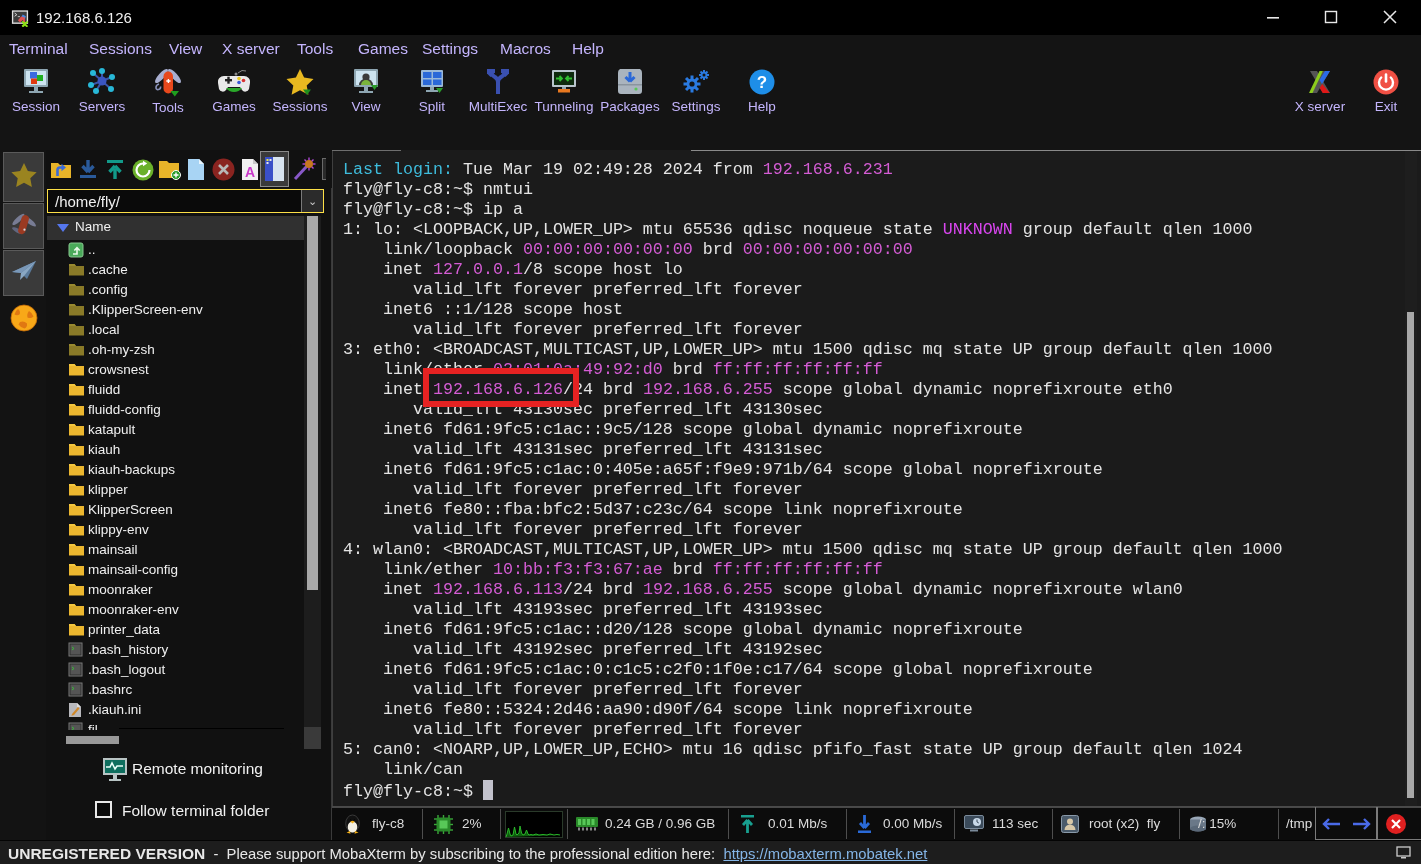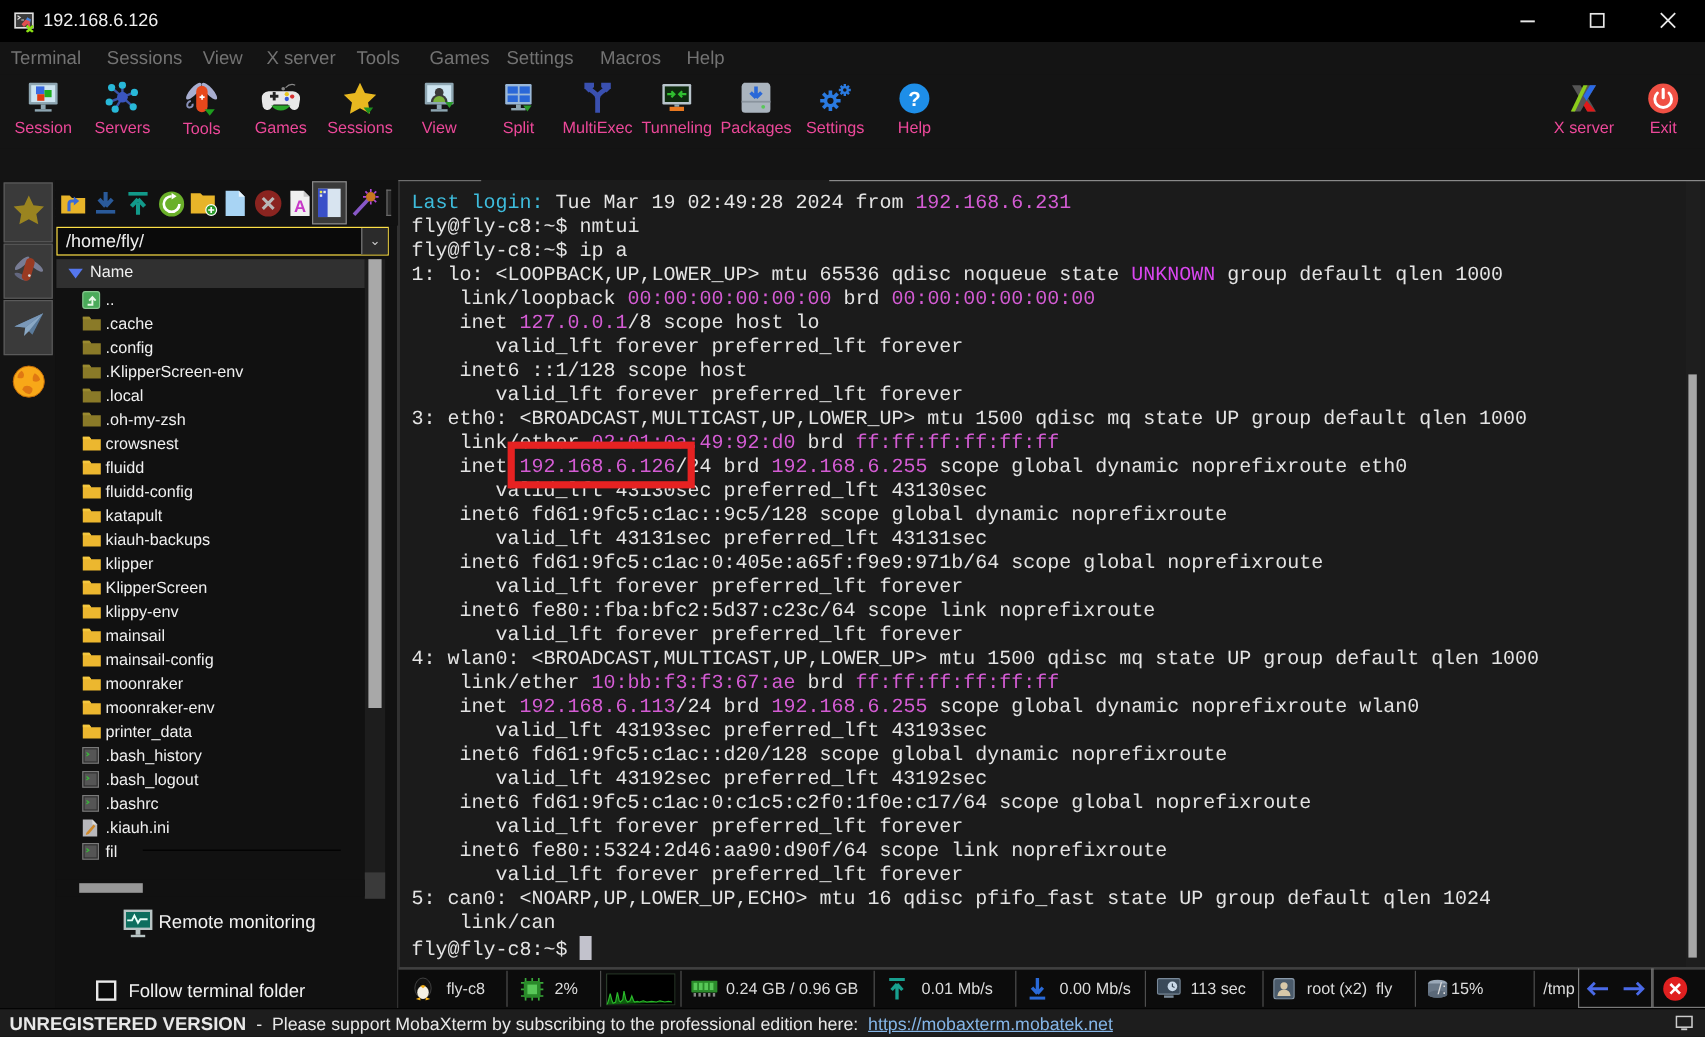--- a/index.html
+++ b/index.html
@@ -7,27 +7,27 @@
 body { font-family:"Liberation Sans", sans-serif; color:#e8e8e8; position:relative; }
 
 
 #titlebar { position:absolute; left:0; top:0; width:1421px; height:35px; background:#000000; }
 #titlebar .title { position:absolute; left:36px; top:9px; font-size:15px; color:#f0f0f0; }
 #appicon { position:absolute; left:11px; top:9px; width:18px; height:18px; }
 .winbtn { position:absolute; top:0; width:46px; height:35px; }
 
 
 #menubar { position:absolute; left:0; top:35px; width:1421px; height:27px; background:#141414; }
-#menubar span { position:absolute; top:5px; font-size:15.5px; color:#737373; }
+#menubar span { position:absolute; top:5px; font-size:15.5px; color:#c4b5fd; }
 
 
 #toolbar { position:absolute; left:0; top:62px; width:1421px; height:62px; background:#141414; }
 .tbitem { position:absolute; top:4px; width:66px; height:56px; text-align:center; }
 .tbitem svg { display:block; margin:2px auto 0; }
-.tbitem .lbl { display:block; font-size:13.5px; color:#ec4899; margin-top:3px; }
+.tbitem .lbl { display:block; font-size:13.5px; color:#c4b5fd; margin-top:3px; }
 
 
 #qcrow { position:absolute; left:0; top:124px; width:1421px; height:26px; background:#141414;margin-top:31px; }
 #quickconnect { position:absolute; left:2px; top:3px; width:328px; height:23px; background:#191919; border:1px solid #8a8a8a; color:#a2a2a2; font-size:16px; padding-left:14px; line-height:21px; }
 #tabbar { position:absolute; left:332px; top:0; width:1089px; height:26px; background:#141414; }
 
 
 #sidestrip { position:absolute; left:0; top:150px; width:46px; height:690px; background:#131313; }
 .sidecell { position:absolute; left:3px; width:41px; height:47px; background:#3a3a3a; border:1px solid #5a5a5a; }
 .sidecell svg { display:block; margin:8px auto; }
@@ -46,21 +46,21 @@
 .frow .fic { position:absolute; left:21px; top:2px; }
 .frow .fnm { position:absolute; left:41px; top:2px; font-size:13.5px; color:#f0f0f0; white-space:nowrap; }
 #vscroll { position:absolute; left:258px; top:66px; width:17px; height:520px; background:#1d1d1d; }
 #vscroll .thumb { position:absolute; left:3px; top:0px; width:11px; height:374px; background:#a8a8a8; }
 #vscorner { position:absolute; left:258px; top:577px; width:17px; height:22px; background:#3a3a3a; }
 #hscroll { position:absolute; left:1px; top:583px; width:257px; height:14px; background:#111111; }
 #hscroll .thumb { position:absolute; left:19px; top:3px; width:53px; height:8px; background:#989898; }
 #remotemon { position:absolute; left:0; top:604px; width:286px; height:30px; }
 #remotemon svg { position:absolute; left:56px; top:2px; }
 #remotemon .t { position:absolute; left:86px; top:6px; font-size:15.5px; color:#f2f2f2; }
-#followtf { position:absolute; left:1px; top:648px; width:286px; height:24px;margin-top:16px; }
+#followtf { position:absolute; left:16px; top:648px; width:286px; height:24px; }
 #followtf .cb { position:absolute; left:33px; top:3px; width:17px; height:17px; border:2px solid #e8e8e8; background:#0a0a0a; }
 #followtf .t { position:absolute; left:60px; top:4px; font-size:15.5px; color:#f2f2f2; }
 
 
 #terminal { position:absolute; left:332px; top:150px; width:1089px; height:656px; background:#1b1b1b; border-left:1px solid #3f3f3f; }
 #term-text { position:absolute; left:10px; top:10px; font-family:"Liberation Mono", monospace; font-size:16.66px; line-height:20px; white-space:pre; color:#e4e4e4; letter-spacing:0px; }
 .tc { color:#3ebcdc; } 
 .tm { color:#d45cd4; } 
 .ty { color:#d946ef; } 
 #cursor { display:inline-block; width:10px; height:20px; background:#c2c2cc; vertical-align:-4px; }
@@ -491,20 +491,27 @@
           <path d="M1 2 h5.5 l1.5 2 h-7 Z" fill="#f4c73f"></path>
         </svg>
         <span class="fnm">fluidd-config</span>
       </div>
     <div class="frow">
         <svg class="fic" width="17" height="15" viewBox="0 0 17 15">
           <path d="M1 2 h5.5 l1.5 2 h8 v9.5 h-15 Z" fill="#ecb72f"></path>
           <path d="M1 2 h5.5 l1.5 2 h-7 Z" fill="#f4c73f"></path>
         </svg>
         <span class="fnm">katapult</span>
+      </div>
+    <div class="frow">
+        <svg class="fic" width="17" height="15" viewBox="0 0 17 15">
+          <path d="M1 2 h5.5 l1.5 2 h8 v9.5 h-15 Z" fill="#ecb72f"></path>
+          <path d="M1 2 h5.5 l1.5 2 h-7 Z" fill="#f4c73f"></path>
+        </svg>
+        <span class="fnm">kiauh</span>
       </div>
     <div class="frow">
         <svg class="fic" width="17" height="15" viewBox="0 0 17 15">
           <path d="M1 2 h5.5 l1.5 2 h8 v9.5 h-15 Z" fill="#ecb72f"></path>
           <path d="M1 2 h5.5 l1.5 2 h-7 Z" fill="#f4c73f"></path>
         </svg>
         <span class="fnm">kiauh-backups</span>
       </div>
     <div class="frow">
         <svg class="fic" width="17" height="15" viewBox="0 0 17 15">

